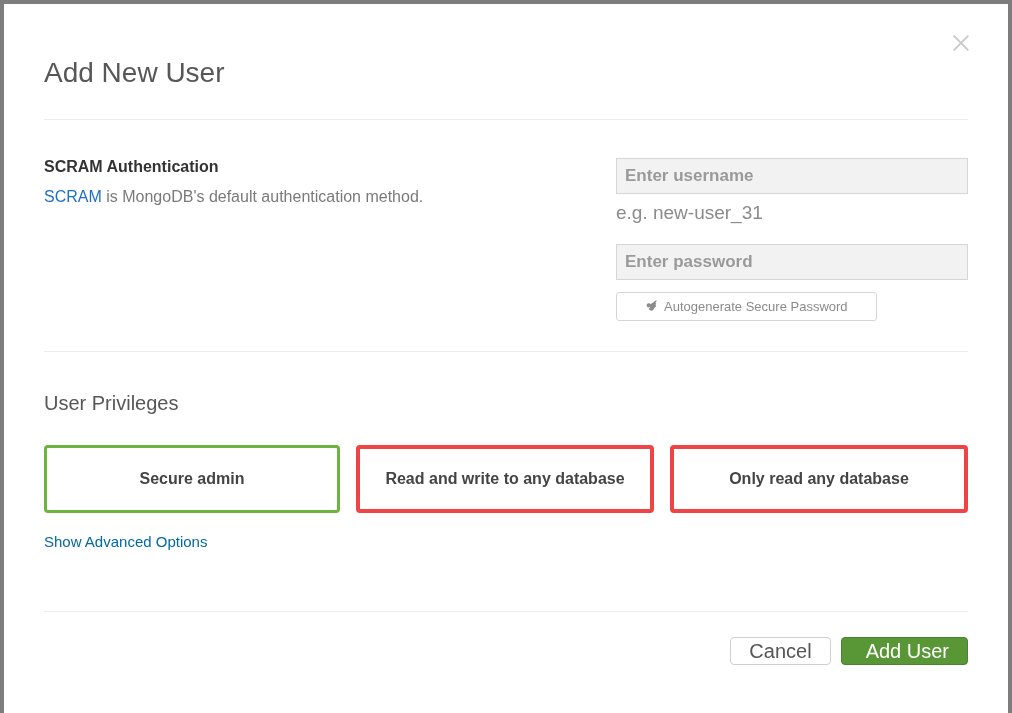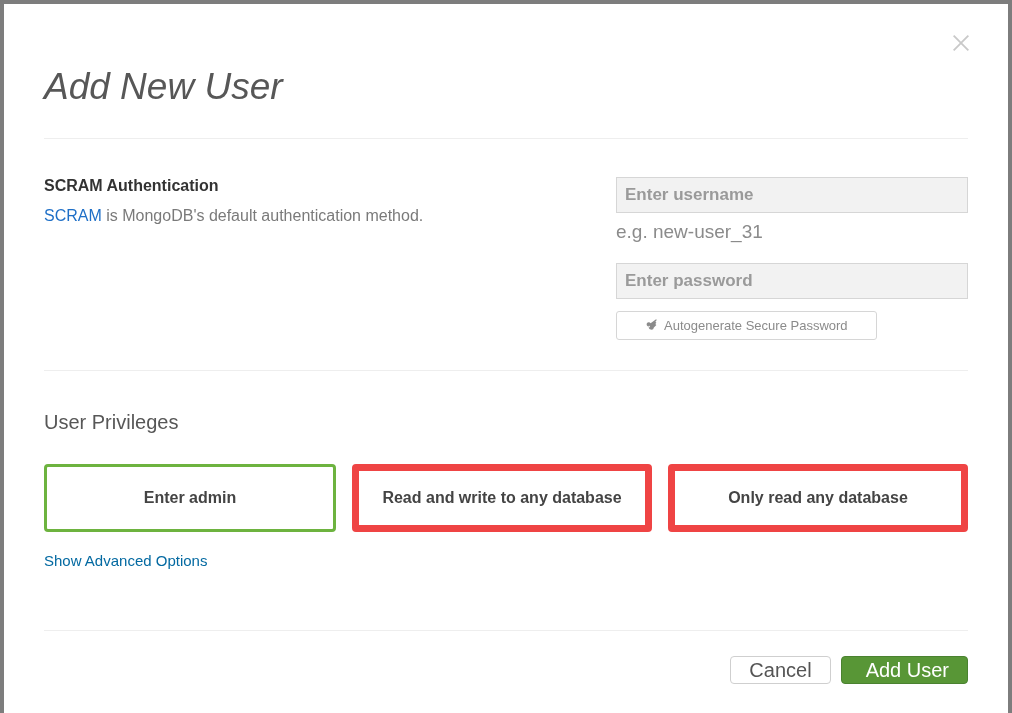--- a/index.html
+++ b/index.html
@@ -34,26 +34,25 @@
       color: #c9c9c9;
     }
     .close-icon svg {
       width: 100%;
       height: 100%;
       stroke: currentColor;
       stroke-width: 2;
       fill: none;
     }
     .modal-title {
-      font-size: 37px;
+      font-size: 28px;
       font-weight: 400;
       color: #575757;
-      margin-top: 32px;
+      margin-top: 23px;
       margin-bottom: 30px;
-      font-style: italic;
     }
     .divider {
       border: none;
       border-top: 1px solid #eeeeee;
       margin: 0;
     }
     .section {
       display: flex;
       padding: 38px 0 30px 0;
     }
@@ -129,21 +128,21 @@
       margin-bottom: 30px;
     }
     .privilege-options {
       display: flex;
       gap: 16px;
       margin-bottom: 20px;
     }
     .privilege-card {
       flex: 1;
       height: 68px;
-      border: 7px solid #ef4444;
+      border: 4px solid #ef4444;
       border-radius: 4px;
       display: flex;
       align-items: center;
       justify-content: center;
       font-size: 16px;
       font-weight: 600;
       color: #444444;
       cursor: pointer;
       background: #ffffff;
     }
@@ -224,21 +223,21 @@
     </div>
   </div>
 
   <hr class="divider">
 
   <div class="privileges-section">
     <h2 class="privileges-heading">User Privileges</h2>
 
     <div class="privilege-options">
       <div class="privilege-card selected">
-        <span>Enter admin</span>
+        <span>Secure admin</span>
       </div>
       <div class="privilege-card">
         <span>Read and write to any database</span>
       </div>
       <div class="privilege-card">
         <span>Only read any database</span>
       </div>
     </div>
 
     <a class="advanced-link">Show Advanced Options</a>

